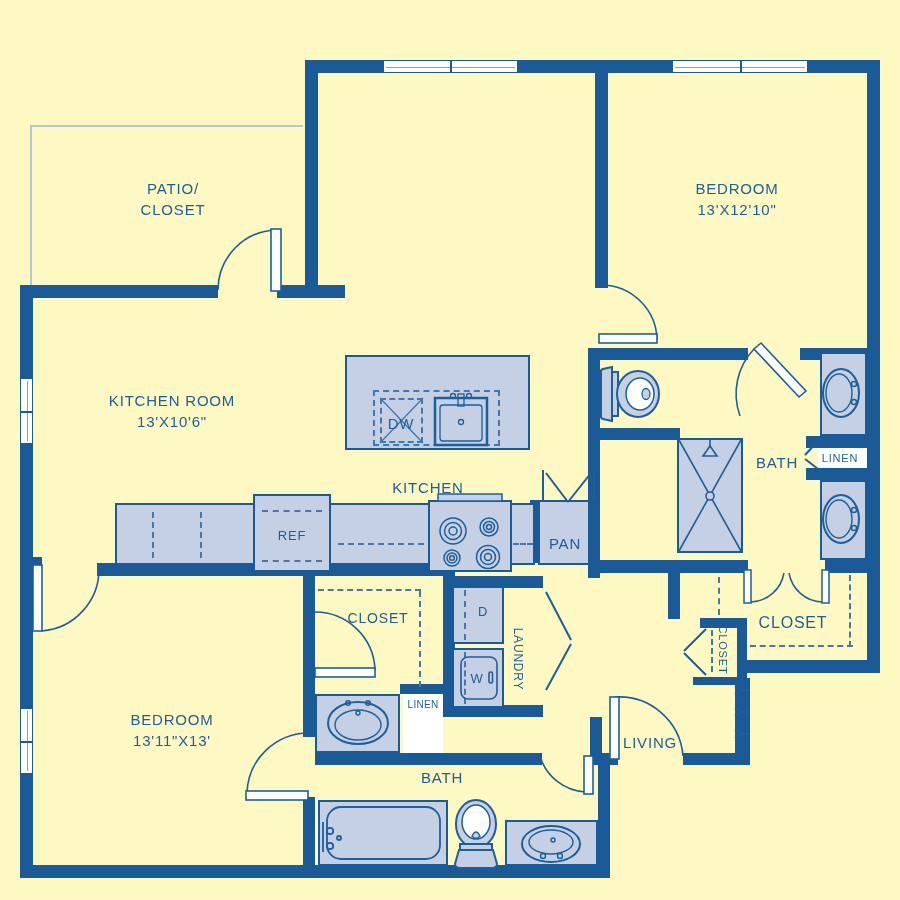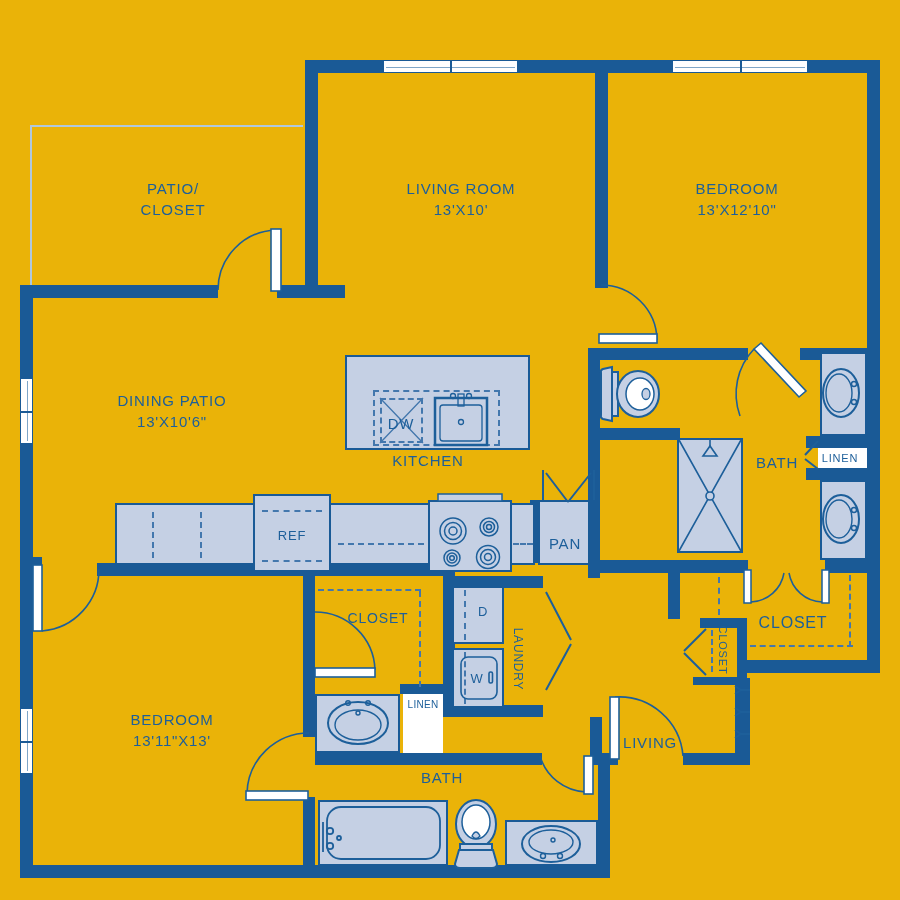--- a/index.html
+++ b/index.html
@@ -1,16 +1,16 @@
 <!DOCTYPE html>
 <html><head>
 <meta charset="utf-8">
 <style>
   html,body{margin:0;padding:0;background:#fff;}
-  .plan{position:relative;width:900px;height:900px;background:#eab308;overflow:hidden;
+  .plan{position:relative;width:900px;height:900px;background:#fef9c3;overflow:hidden;
         font-family:"Liberation Sans",sans-serif;}
   .wall{position:absolute;background:#1a5a96;}
   .fix{position:absolute;background:#c5d0e4;border:2px solid #1a5a96;box-sizing:border-box;}
   .niche{position:absolute;background:#fff;box-sizing:border-box;}
   .lbl{position:absolute;color:#1d5f9a;font-size:15px;letter-spacing:.8px;
        transform:translate(-50%,-50%);text-align:center;white-space:nowrap;line-height:21px;}
   .lbl.rot{transform:translate(-50%,-50%) rotate(90deg);}
   .fs16{font-size:16px;} .fs14{font-size:14px;} .fs13{font-size:13px;}
   .fs12{font-size:12px;} .fs11{font-size:11px;} .fs10{font-size:10px;letter-spacing:.3px;}
   .dash-h{position:absolute;border-top:2px dashed #4377ad;}
@@ -289,37 +289,33 @@
       <circle cx="553" cy="840" r="2" stroke-width="1.4"></circle>
       <circle cx="543" cy="856" r="2.5" stroke-width="1.4"></circle>
       <circle cx="560" cy="856" r="2.5" stroke-width="1.4"></circle>
     </g>
   </svg>
 
   <div class="lbl" style="left:173px;top:199px;">
     <div>PATIO/</div>
     <div>CLOSET</div>
   </div>
-  <div class="lbl" style="left:461px;top:199px;">
-    <div>LIVING ROOM</div>
-    <div>13'X10'</div>
-  </div>
   <div class="lbl" style="left:737px;top:199px;">
     <div>BEDROOM</div>
     <div>13'X12'10"</div>
   </div>
   <div class="lbl" style="left:172px;top:411px;">
-    <div>DINING PATIO</div>
+    <div>KITCHEN ROOM</div>
     <div>13'X10'6"</div>
   </div>
   <div class="lbl" style="left:172px;top:730px;">
     <div>BEDROOM</div>
     <div>13'11"X13'</div>
   </div>
-  <div class="lbl" style="left:428px;top:460px;">KITCHEN</div>
+  <div class="lbl" style="left:428px;top:487px;">KITCHEN</div>
   <div class="lbl" style="left:777px;top:462px;">BATH</div>
   <div class="lbl fs11" style="left:840px;top:458px;">LINEN</div>
   <div class="lbl fs16" style="left:793px;top:622px;">CLOSET</div>
   <div class="lbl rot fs11" style="left:722px;top:650px;">CLOSET</div>
   <div class="lbl rot fs12" style="left:517px;top:659px;">LAUNDRY</div>
   <div class="lbl fs14" style="left:378px;top:618px;">CLOSET</div>
   <div class="lbl fs10" style="left:423px;top:704px;">LINEN</div>
   <div class="lbl" style="left:442px;top:777px;">BATH</div>
   <div class="lbl" style="left:650px;top:742px;">LIVING</div>
   <div class="lbl" style="left:401px;top:423px;">DW</div>

